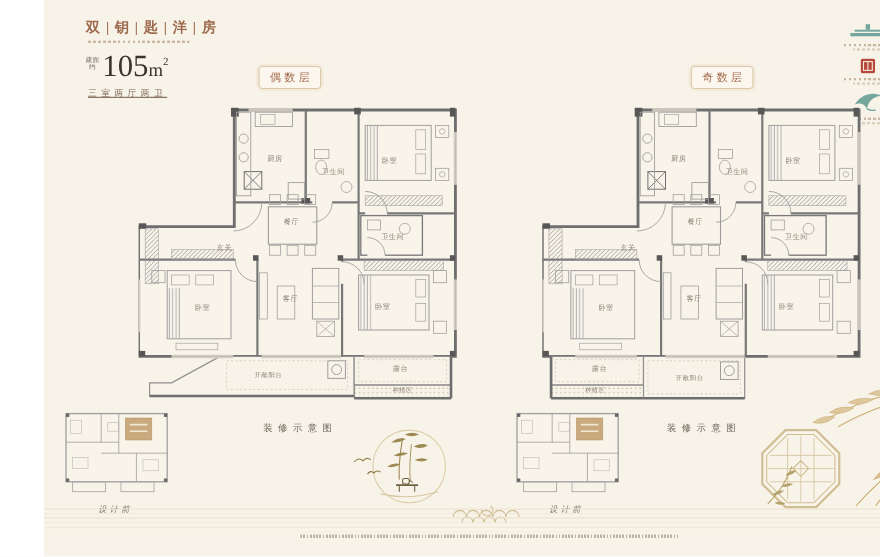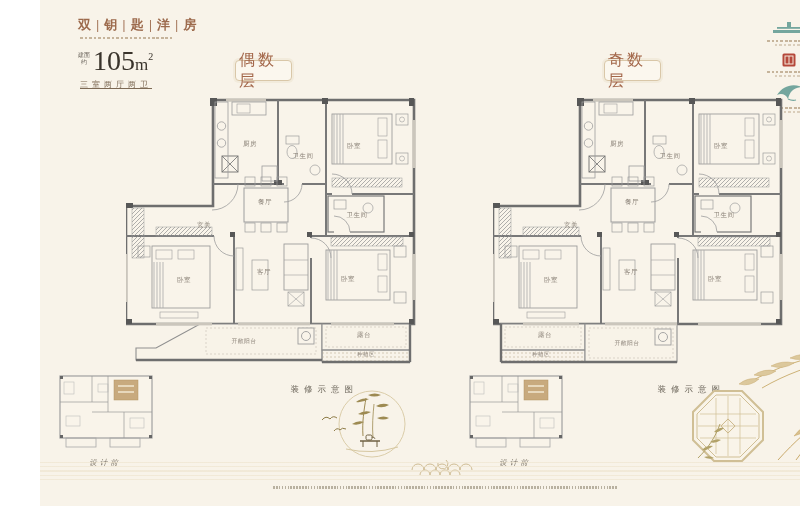--- a/index.html
+++ b/index.html
@@ -7,23 +7,23 @@
          font-family:"Liberation Serif",serif;margin-left:40px;}
   .ab{position:absolute;}
   .title{font-size:13px;font-weight:bold;color:#9c6a4c;letter-spacing:1px;white-space:nowrap;}
   .microbar{background:repeating-linear-gradient(90deg,#c6b49b 0 2.5px,rgba(0,0,0,0) 2.5px 4.5px);}
   .areaprefix{width:16px;font-size:6px;line-height:7px;color:#6d675f;text-align:center;}
   .areanum{font-size:28px;color:#39332b;line-height:28px;font-family:"Liberation Serif",serif;}
   .areanum .unit{font-size:17px;}
   .areanum sup{font-size:10px;}
   .spec{font-size:8px;color:#7d6a55;letter-spacing:4px;white-space:nowrap;}
   .floor-tag{width:52px;height:19px;border:1px solid #d9c7a8;border-radius:4px;background:#fbf7ee;
-             color:#a3674a;font-size:16px;letter-spacing:3px;display:flex;align-items:center;
-             justify-content:center;padding-left:3px;box-shadow:0 0 0 2px rgba(216,198,160,0.18);}
-  .plan-caption{width:170px;text-align:right;font-size:8.5px;color:#6d675c;letter-spacing:5px;white-space:nowrap;}
+             color:#a3674a;font-size:10px;letter-spacing:3px;display:flex;align-items:center;
+             justify-content:center;padding-left:3px;box-shadow:0 0 0 2px rgba(216,198,160,0.18);text-align:right;}
+  .plan-caption{width:170px;text-align:center;font-size:8.5px;color:#6d675c;letter-spacing:5px;white-space:nowrap;}
   .mini-label{width:96px;text-align:center;font-size:7.5px;color:#7a7264;letter-spacing:3px;font-style:italic;}
   .stripes{background:repeating-linear-gradient(180deg,#ece1c9 0 1.2px,rgba(0,0,0,0) 1.2px 4.2px);opacity:.55;}
   .disclaimer{height:3px;background:repeating-linear-gradient(90deg,#ada593 0 1.6px,rgba(0,0,0,0) 1.6px 2.9px);opacity:.85;}
   svg{display:block;}
 </style>
 </head>
 <body>
 
 <div class="stage">
 
@@ -55,21 +55,21 @@
   <div class="ab microbar" style="left:735px;top:75px;width:28px;height:1.5px;opacity:.6;"></div>
 
   <svg class="ab" style="left:734px;top:80px;" width="30" height="24" viewBox="0 0 30 24">
     <path d="M3,15 C9,6 18,3 28,7 C20,8 16,11 14,19 C12,14 7,13 3,15 Z" fill="#74a69e"></path>
     <path d="M14,19 q4,2 8,1" stroke="#74a69e" stroke-width="1.2" fill="none"></path>
   </svg>
   <div class="ab microbar" style="left:727px;top:107px;width:44px;height:2px;"></div>
   <div class="ab microbar" style="left:735px;top:111px;width:28px;height:1.5px;opacity:.6;"></div>
 
   <div class="ab floor-tag" style="left:195px;top:60px;">偶数层</div>
-  <div class="ab floor-tag" style="left:564px;top:60px;">奇数层</div>
+  <div class="ab floor-tag" style="left:588px;top:60px;">奇数层</div>
 
   <svg width="0" height="0" style="position:absolute">
     <defs>
       <pattern id="patD" width="4" height="4" patternUnits="userSpaceOnUse">
         <path d="M0,4 L4,0" stroke="#8f8f8f" stroke-width="0.7"></path>
       </pattern>
       <pattern id="patV" width="3" height="3" patternUnits="userSpaceOnUse">
         <line x1="1" y1="0" x2="1" y2="3" stroke="#a9a9a9" stroke-width="0.8"></line>
       </pattern>
       <pattern id="patDot" width="4" height="4" patternUnits="userSpaceOnUse">

